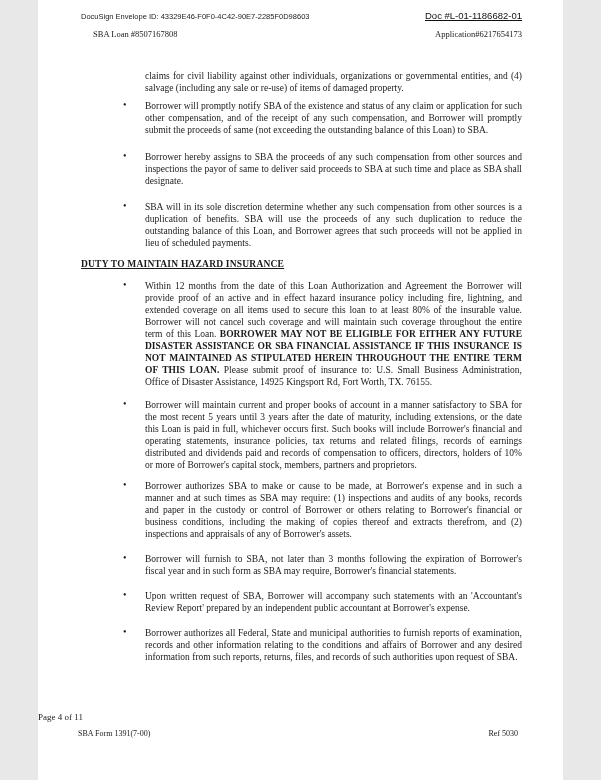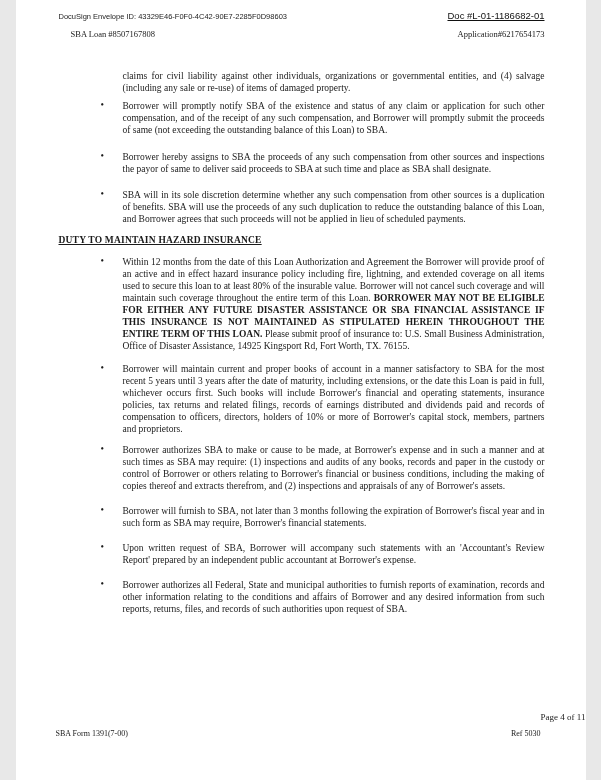--- a/index.html
+++ b/index.html
@@ -1,18 +1,18 @@
 <!DOCTYPE html>
 <html><head>
 <meta charset="utf-8">
 <style>
   html, body { margin: 0; padding: 0; background: #e8e8e8; }
   .page {
     position: relative;
-    width: 570px;
+    width: 525px;
     height: 780px;
     margin: 0 auto;
     background: #ffffff;
     color: #1a1a1a;
     font-family: "Liberation Serif", serif;
     overflow: hidden;
   }
 
   
   .ds-line {
@@ -61,21 +61,21 @@
     margin: 0 0 10px 43px;
     font-size: 9.5px;
     text-decoration: underline;
     letter-spacing: 0.2px;
   }
   .bold-inline { font-weight: bold; }
 
   
   .page-count {
     position: absolute; top: 712px; left: 0; right: 0;
-    text-align: right; font-size: 9px;
+    text-align: left; font-size: 9px;
   }
   .form-number {
     position: absolute; top: 729px; left: 40px;
     font-size: 8px;
   }
   .ref-number {
     position: absolute; top: 729px; right: 45px;
     font-size: 8px;
   }
 </style>

